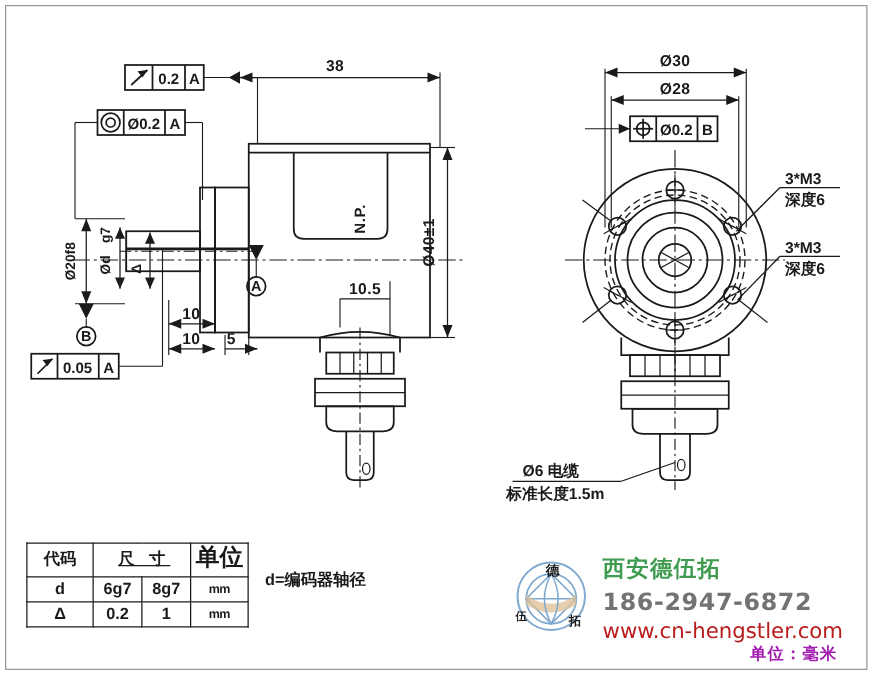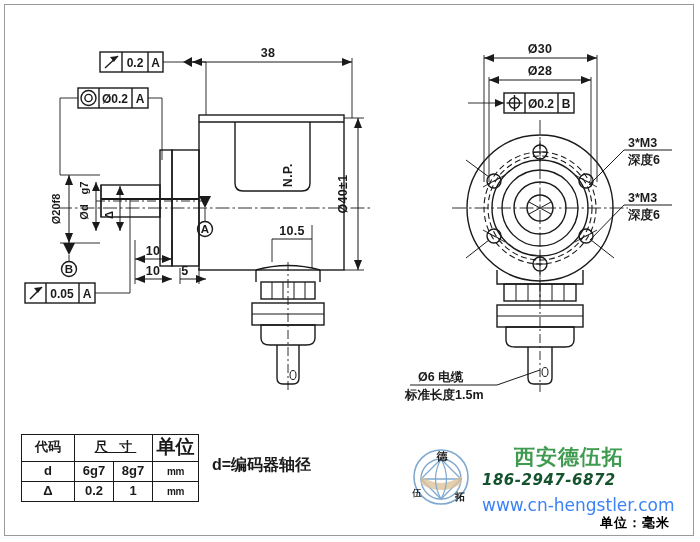--- a/index.html
+++ b/index.html
@@ -53,57 +53,55 @@
     font-family:"Liberation Sans","DejaVu Sans",sans-serif;
   }
   #spec-table td.c-code{width:52px;}
   #spec-table td.c-v{width:38px;}
   #spec-table td.c-unit{width:45px;font-size:10px;letter-spacing:-0.5px;}
   #spec-table tr.hdr td{font-size:13px;}
   #spec-table td.hdr-size{letter-spacing:4px;padding-left:4px;text-decoration:underline;}
 
   .note{
     position:absolute;
-    font-size:16px;
+    font-size:13px;
     font-weight:bold;
     color:#1a1a1a;
     white-space:nowrap;
     font-family:"Liberation Sans","DejaVu Sans",sans-serif;
   }
   #note-d{left:212px;top:455px;}
   #note-delta{left:212px;top:491px;}
 
   
   #brand{
     position:absolute;left:410px;top:440px;
     width:275px;height:95px;
   }
   #brand-logo{position:absolute;left:0;top:6px;width:62px;height:62px;}
   #brand-name{
     position:absolute;left:72px;top:3px;
-    font-size:21px;font-weight:bold;color:#3f9b4f;
+    font-size:18px;font-weight:bold;color:#3f9b4f;
     letter-spacing:1px;
     font-family:"DejaVu Sans","Liberation Sans",sans-serif;
-    margin-left:32px;
   }
   #brand-phone{
     position:absolute;left:72px;top:31px;
-    font-size:15px;font-weight:bold;color:#14532d;
+    font-size:19px;font-weight:bold;color:#737373;
     letter-spacing:0.5px;
     font-family:"DejaVu Sans","Liberation Sans",sans-serif;
-    font-style:italic;
   }
   #brand-web{
     position:absolute;left:72px;top:55px;
-    font-size:17px;color:#3b82f6;letter-spacing:0px;
+    font-size:17px;color:#b91c1c;letter-spacing:0px;
     font-family:"DejaVu Sans","Liberation Sans",sans-serif;
   }
   #unit-note{
     position:absolute;left:600px;top:514px;
-    font-size:13px;font-weight:bold;color:#000000;
+    font-size:13px;font-weight:bold;color:#a21caf;
     letter-spacing:1px;
     font-family:"Liberation Sans","DejaVu Sans",sans-serif;
   }
 </style>
 </head>
 <body>
 
 <div id="page">
   <div class="frame"></div>
 

